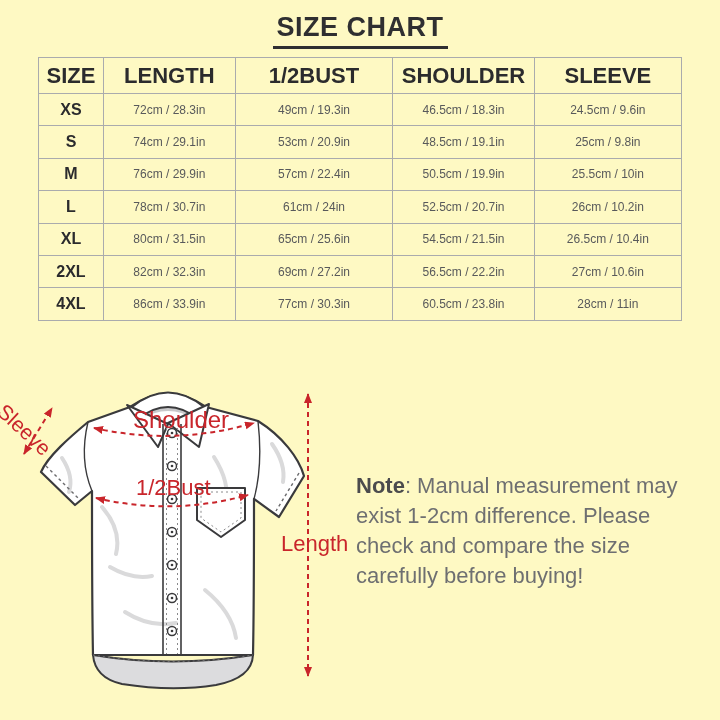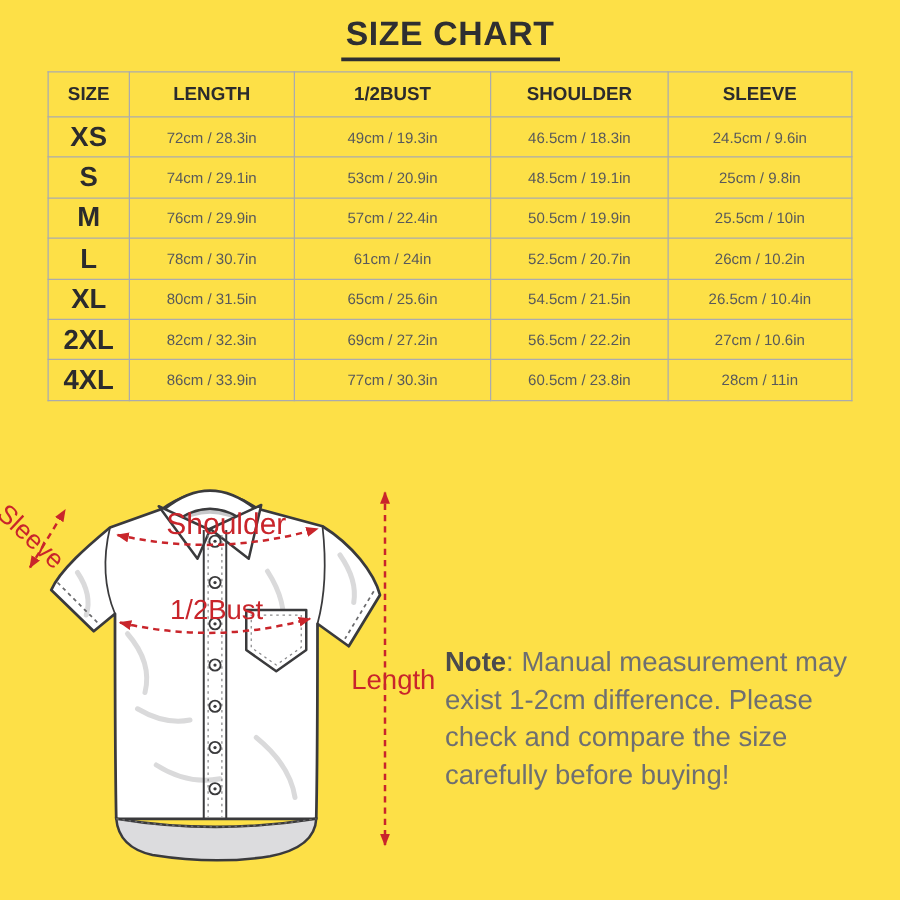--- a/index.html
+++ b/index.html
@@ -1,48 +1,48 @@
 <!DOCTYPE html>
 <html><head>
 <meta charset="utf-8">
 <style>
   * { margin:0; padding:0; box-sizing:border-box; }
   html,body { width:720px; height:720px; background:#ffffff;
               font-family:"Liberation Sans", sans-serif; }
-  .page { position:relative; width:720px; height:720px; background:#fde047; overflow:hidden; }
+  .page { position:relative; width:720px; height:720px; background:#fef9c3; overflow:hidden; }
 
   
   .title-wrap { position:absolute; top:12px; left:0; width:720px; text-align:center; }
   .title { display:inline-block; font-size:27px; font-weight:bold; color:#2f2f31;
            letter-spacing:0.5px; border-bottom:3px solid #2f2f31; padding:0 4px 3px 4px; }
 
   
   table.size-table { position:absolute; left:38px; top:57px; width:644px;
                      border-collapse:collapse; table-layout:fixed; }
   table.size-table th, table.size-table td {
       border:1px solid #aaabad; text-align:center; vertical-align:middle;
       white-space:nowrap; overflow:hidden; }
-  table.size-table th { height:36px; font-size:15px; font-weight:bold; color:#2b2b2d; }
+  table.size-table th { height:36px; font-size:22px; font-weight:bold; color:#2b2b2d; }
   table.size-table td { height:32.4px; font-size:12px; color:#58595b; }
-  table.size-table td.size-cell { font-weight:bold; color:#2b2b2d; font-size:22px; }
+  table.size-table td.size-cell { font-weight:bold; color:#2b2b2d; font-size:16px; }
   col.c-size{width:10.1%} col.c-length{width:20.5%} col.c-bust{width:24.5%}
   col.c-shoulder{width:22%} col.c-sleeve{width:22.9%}
 
   
   .figure { position:absolute; left:0; top:362px; width:340px; height:350px; }
   .figure svg { position:absolute; left:0; top:0; }
   .fig-label { position:absolute; color:#c9252b; line-height:1; }
   .lbl-sleeve  { left:8px;  top:38px;  font-size:21px; transform:rotate(43deg); transform-origin:left top; }
   .lbl-shoulder{ left:133px; top:46px; font-size:24px; }
   .lbl-bust    { left:136px; top:115px; font-size:22px; }
   .lbl-length  { left:281px; top:171px; font-size:22px; }
 
   
   .note { position:absolute; left:356px; top:471px; width:326px;
-          font-size:22px; line-height:30px; color:#6e6f71;margin-top:44px; }
+          font-size:22px; line-height:30px; color:#6e6f71; }
   .note b { color:#4b4b4d; font-weight:bold; }
 </style>
 </head>
 <body>
 
 <div class="page">
 
   <div class="title-wrap">
     <span class="title">SIZE CHART</span>
   </div>

